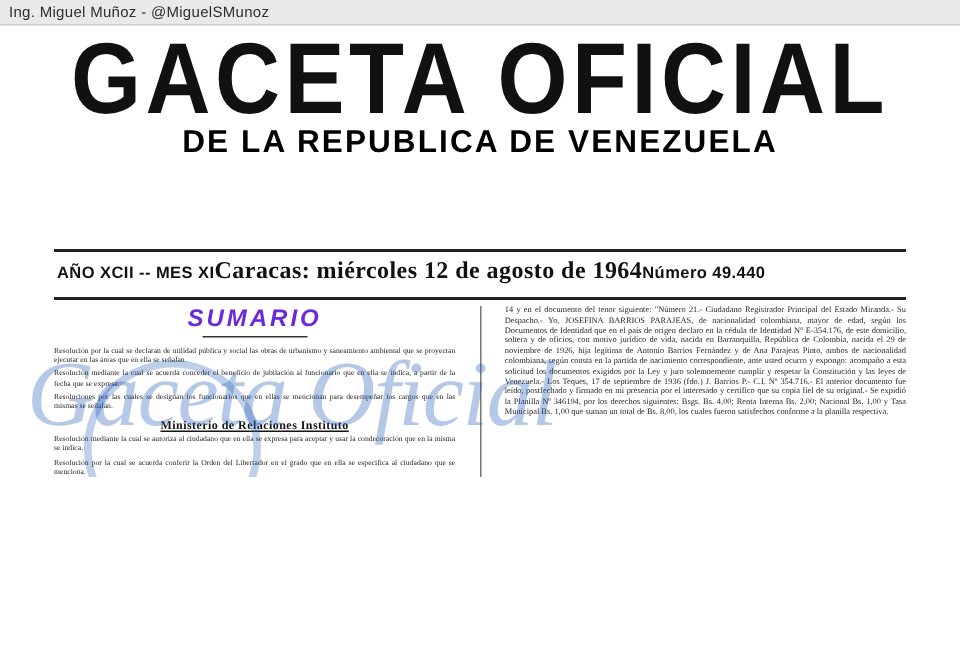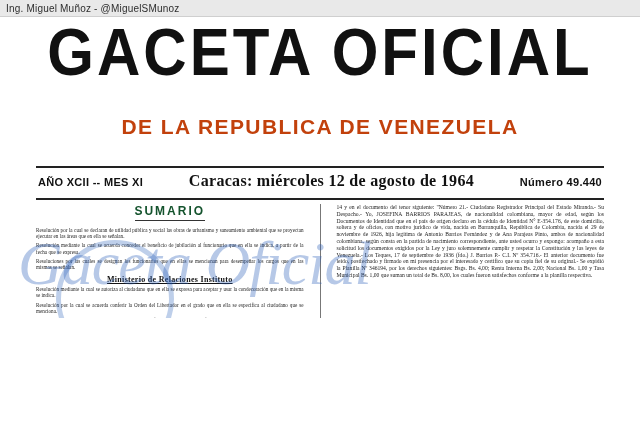--- a/index.html
+++ b/index.html
@@ -56,47 +56,47 @@
     font-weight: bold;
     font-size: 60px;
     line-height: 62px;
     letter-spacing: 3px;
     color: #111;
     white-space: nowrap;
     transform: scaleY(1.12);
     transform-origin: top center;
   }
   .subtitle {
-    margin-top: 35px;
+    margin-top: 3px;
     font-family: "Liberation Sans", sans-serif;
     font-weight: bold;
     font-size: 21px;
     line-height: 23px;
     letter-spacing: 1.4px;
-    color: #c2410c;
+    color: #000000;
     white-space: nowrap;
   }
 
   .rule {
     position: absolute;
     left: 36px;
     width: 568px;
     border-top: 2px solid #222;
   }
   .rule.top { top: 166px; }
   .rule.bottom { top: 198px; }
 
   
   .issue-line {
     position: absolute;
     top: 172px;
     left: 38px;
     width: 564px;
     display: flex;
-    justify-content: space-between;
+    justify-content: flex-start;
     align-items: baseline;
     font-family: "Liberation Sans", sans-serif;
     font-size: 11px;
     font-weight: bold;
     letter-spacing: 0.3px;
     color: #111;
   }
   .issue-line .center {
     font-family: "Liberation Serif", serif;
     font-size: 16px;
@@ -122,24 +122,25 @@
     border-left: 1px solid #777;
     margin: 0 6px;
     height: 240px;
   }
   .col.right { padding-left: 10px; }
 
   .sumario-head {
     text-align: center;
     font-family: "Liberation Sans", sans-serif;
     font-weight: bold;
-    font-size: 12px;
+    font-size: 16px;
     letter-spacing: 2px;
     margin-bottom: 2px;
-    color: #14532d;
+    color: #6d28d9;
+    font-style: italic;
   }
   .sumario-underline {
     width: 70px;
     margin: 0 auto 6px auto;
     border-top: 1px solid #333;
   }
 
   .section-head {
     text-align: center;
     font-family: "Liberation Serif", serif;

